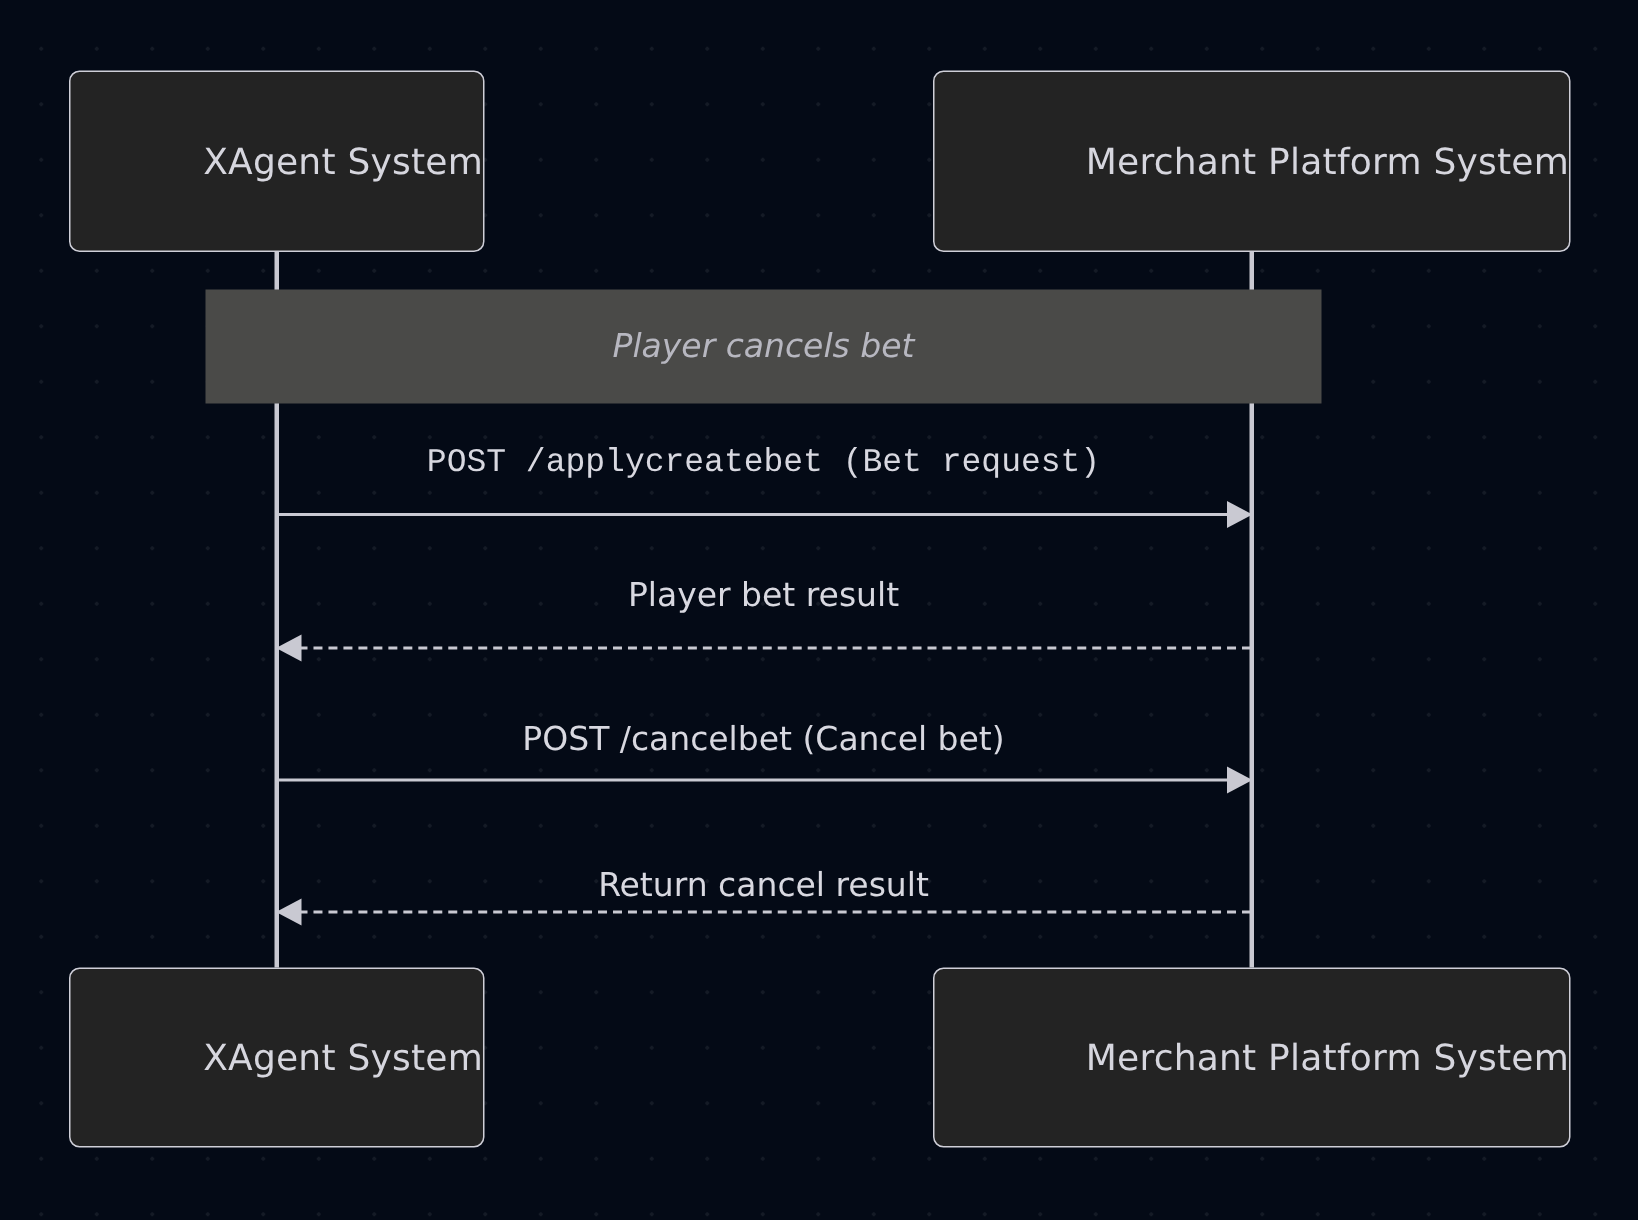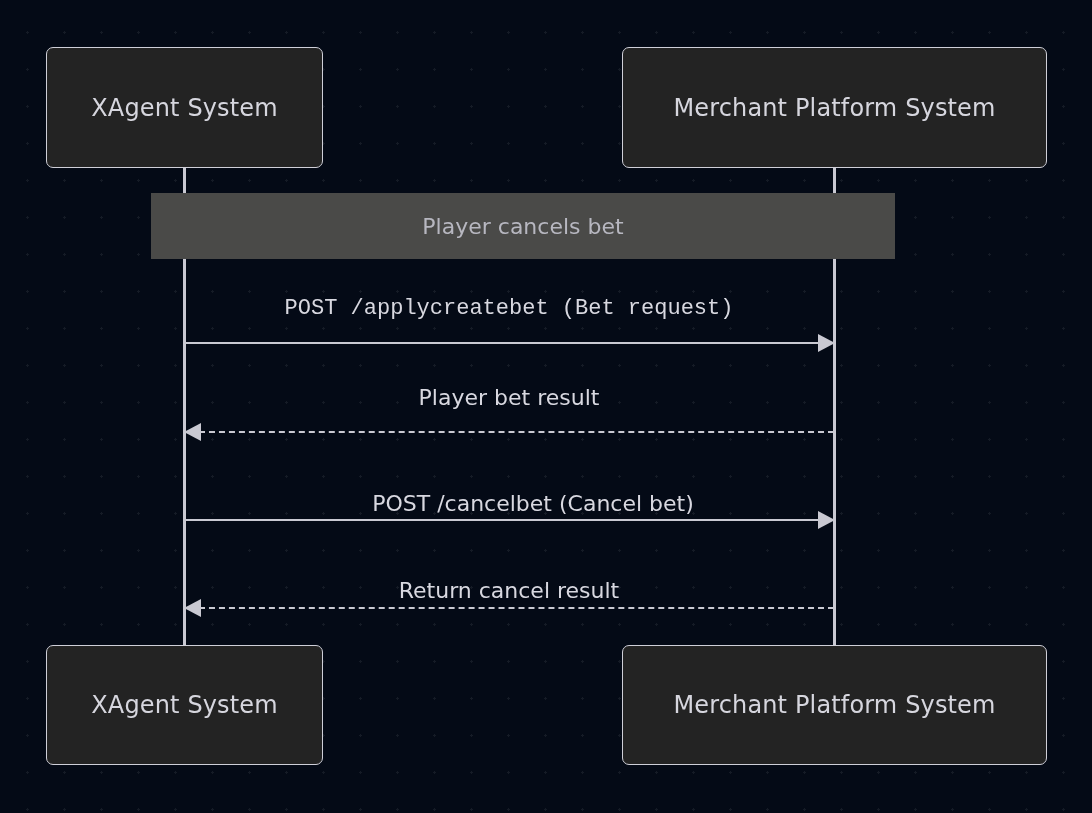--- a/index.html
+++ b/index.html
@@ -28,21 +28,21 @@
 
   
   .participant-box {
     position: absolute;
     box-sizing: border-box;
     background: #232323;
     border: 1.6px solid #cfcfd8;
     border-radius: 7px;
     display: flex;
     align-items: center;
-    justify-content: center;
+    justify-content: flex-end;
     color: #d6d6de;
     font-size: 24px;
     font-weight: 400;
     letter-spacing: 0.15px;
     white-space: nowrap;
     z-index: 4;
   }
 
   .pb-left-top    { left: 46px;  top: 47px;  width: 277px; height: 121px; }
   .pb-right-top   { left: 622px; top: 47px;  width: 425px; height: 121px; }
@@ -65,21 +65,21 @@
     box-sizing: border-box;
     background: #4a4a48;
     display: flex;
     align-items: center;
     justify-content: center;
     color: #b7b7c0;
     font-size: 22px;
     white-space: nowrap;
     z-index: 5;
   }
-  .note-main { left: 151px; top: 193px; width: 744px; height: 66px; }
+  .note-main { left: 137px; top: 193px; width: 744px; height: 76px; font-style: italic; }
 
   
   .message {
     position: absolute;
     z-index: 3;
   }
   .msg-label {
     position: absolute;
     color: #d8d8e0;
     font-size: 22px;
@@ -139,21 +139,21 @@
     <div class="arrowhead right" style="left: 818px; top: 334px;"></div>
   </div>
 
   <div class="message">
     <div class="msg-label" style="left: 184px; top: 385px; width: 650px;">Player bet result</div>
     <div class="msg-line dashed" style="left: 199px; top: 431px; width: 635px;"></div>
     <div class="arrowhead left" style="left: 184px; top: 423px;"></div>
   </div>
 
   <div class="message">
-    <div class="msg-label" style="left: 184px; top: 491px; width: 650px; margin-left: 24px;">POST /cancelbet (Cancel bet)</div>
+    <div class="msg-label" style="left: 184px; top: 481px; width: 650px;">POST /cancelbet (Cancel bet)</div>
     <div class="msg-line" style="left: 184px; top: 519px; width: 634px;"></div>
     <div class="arrowhead right" style="left: 818px; top: 511px;"></div>
   </div>
 
   <div class="message">
     <div class="msg-label" style="left: 184px; top: 578px; width: 650px;">Return cancel result</div>
     <div class="msg-line dashed" style="left: 199px; top: 607px; width: 635px;"></div>
     <div class="arrowhead left" style="left: 184px; top: 599px;"></div>
   </div>
 

